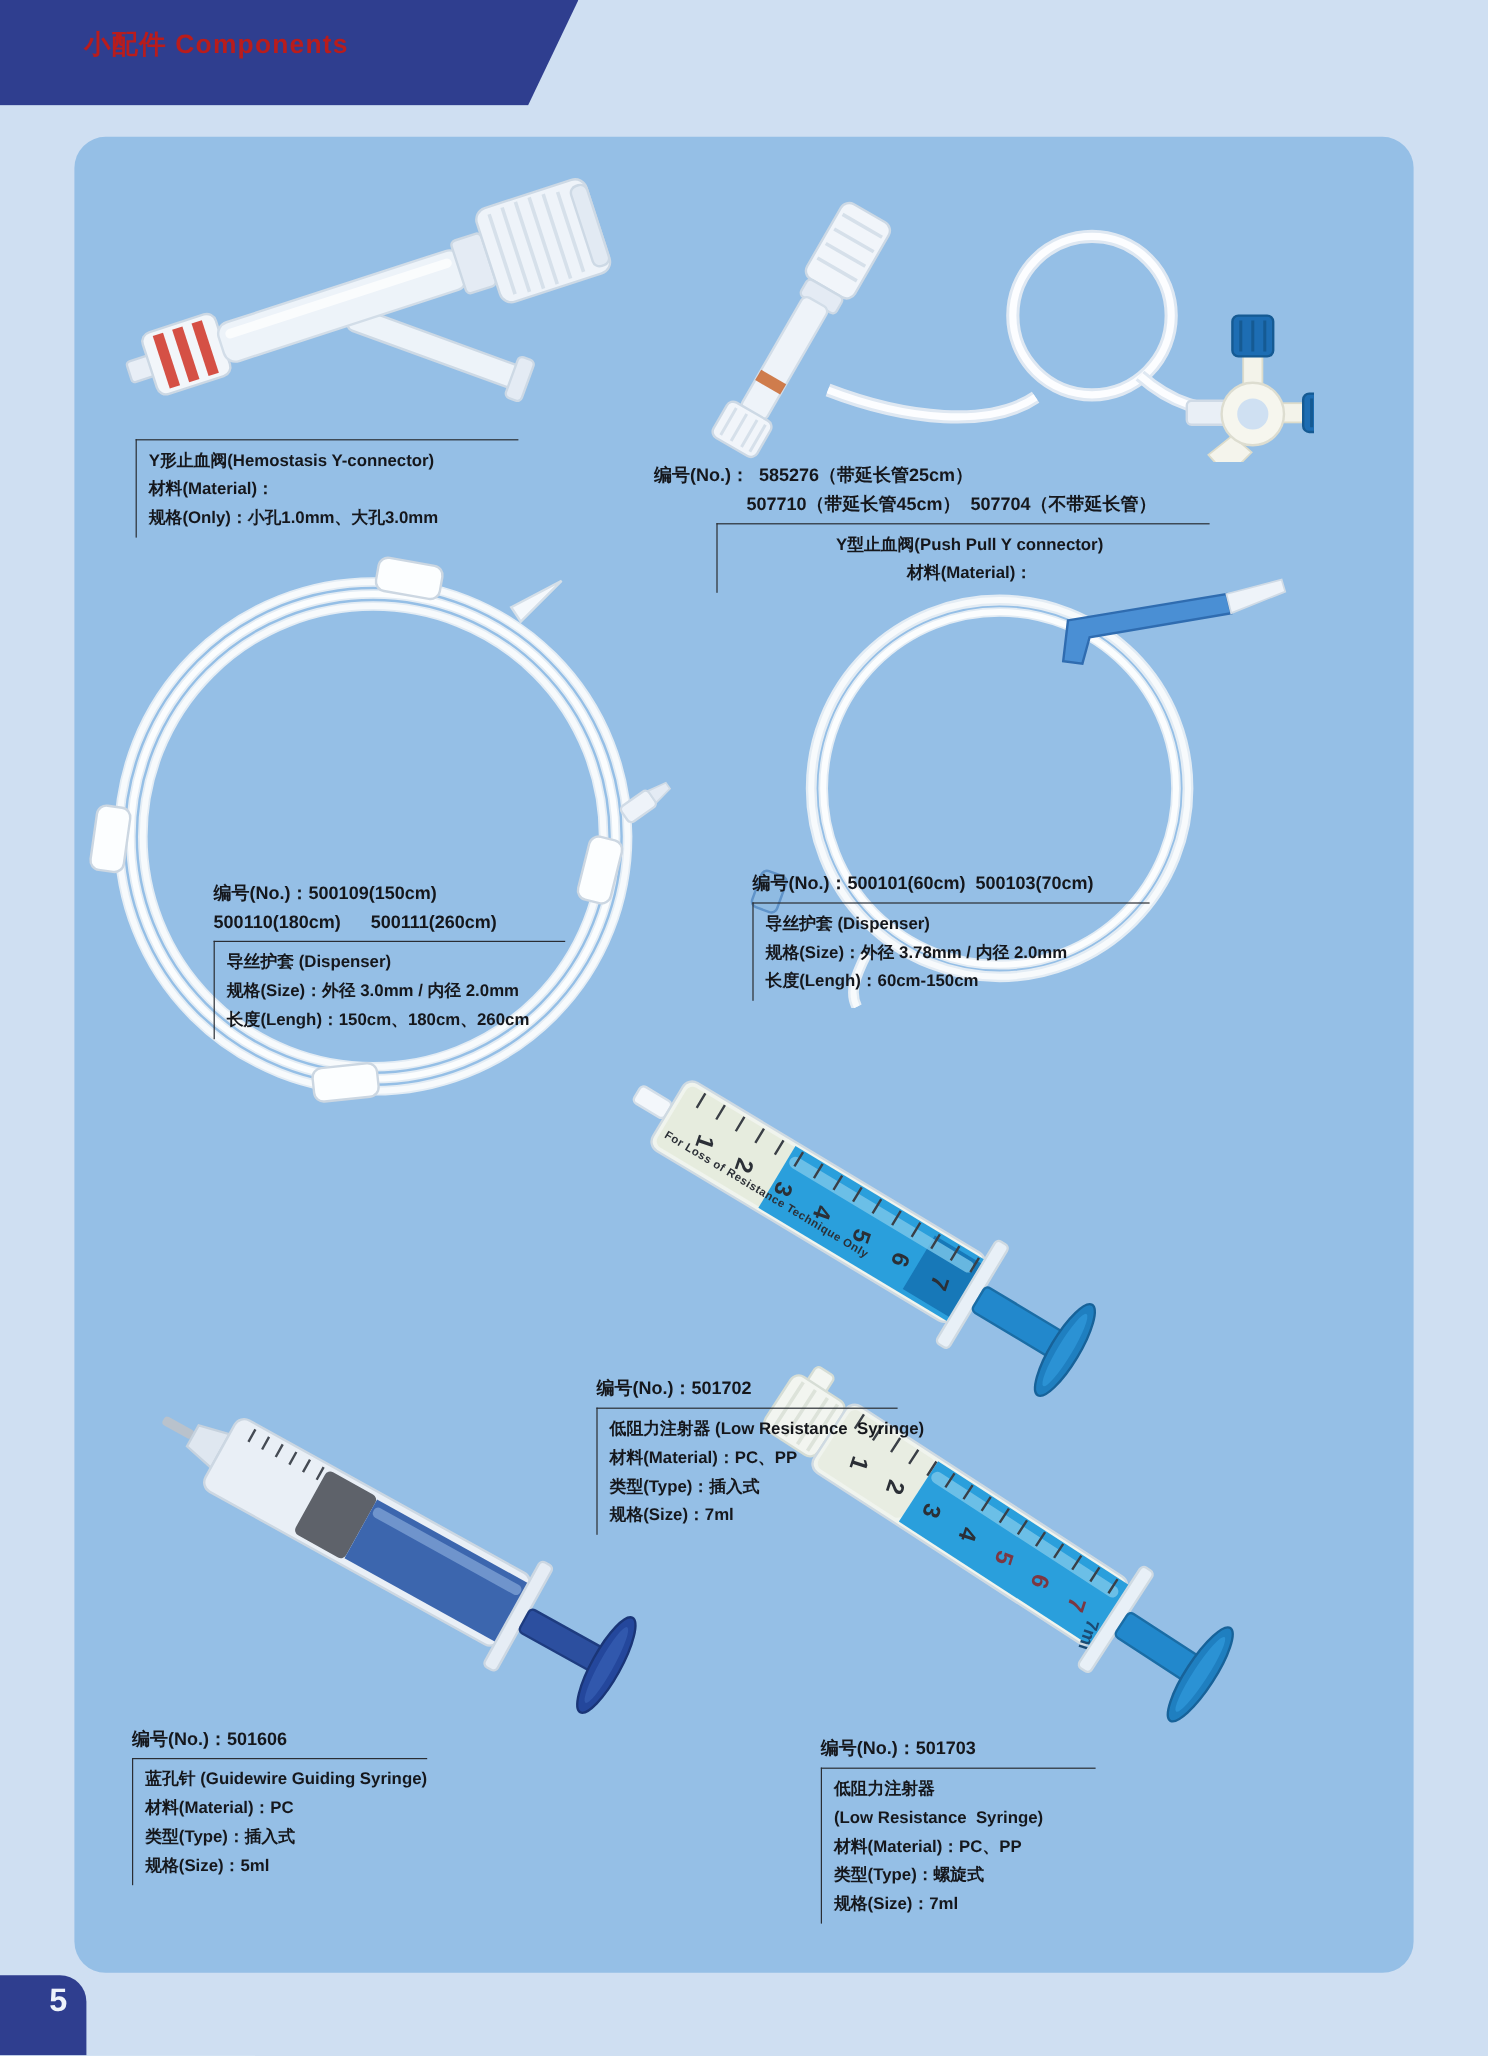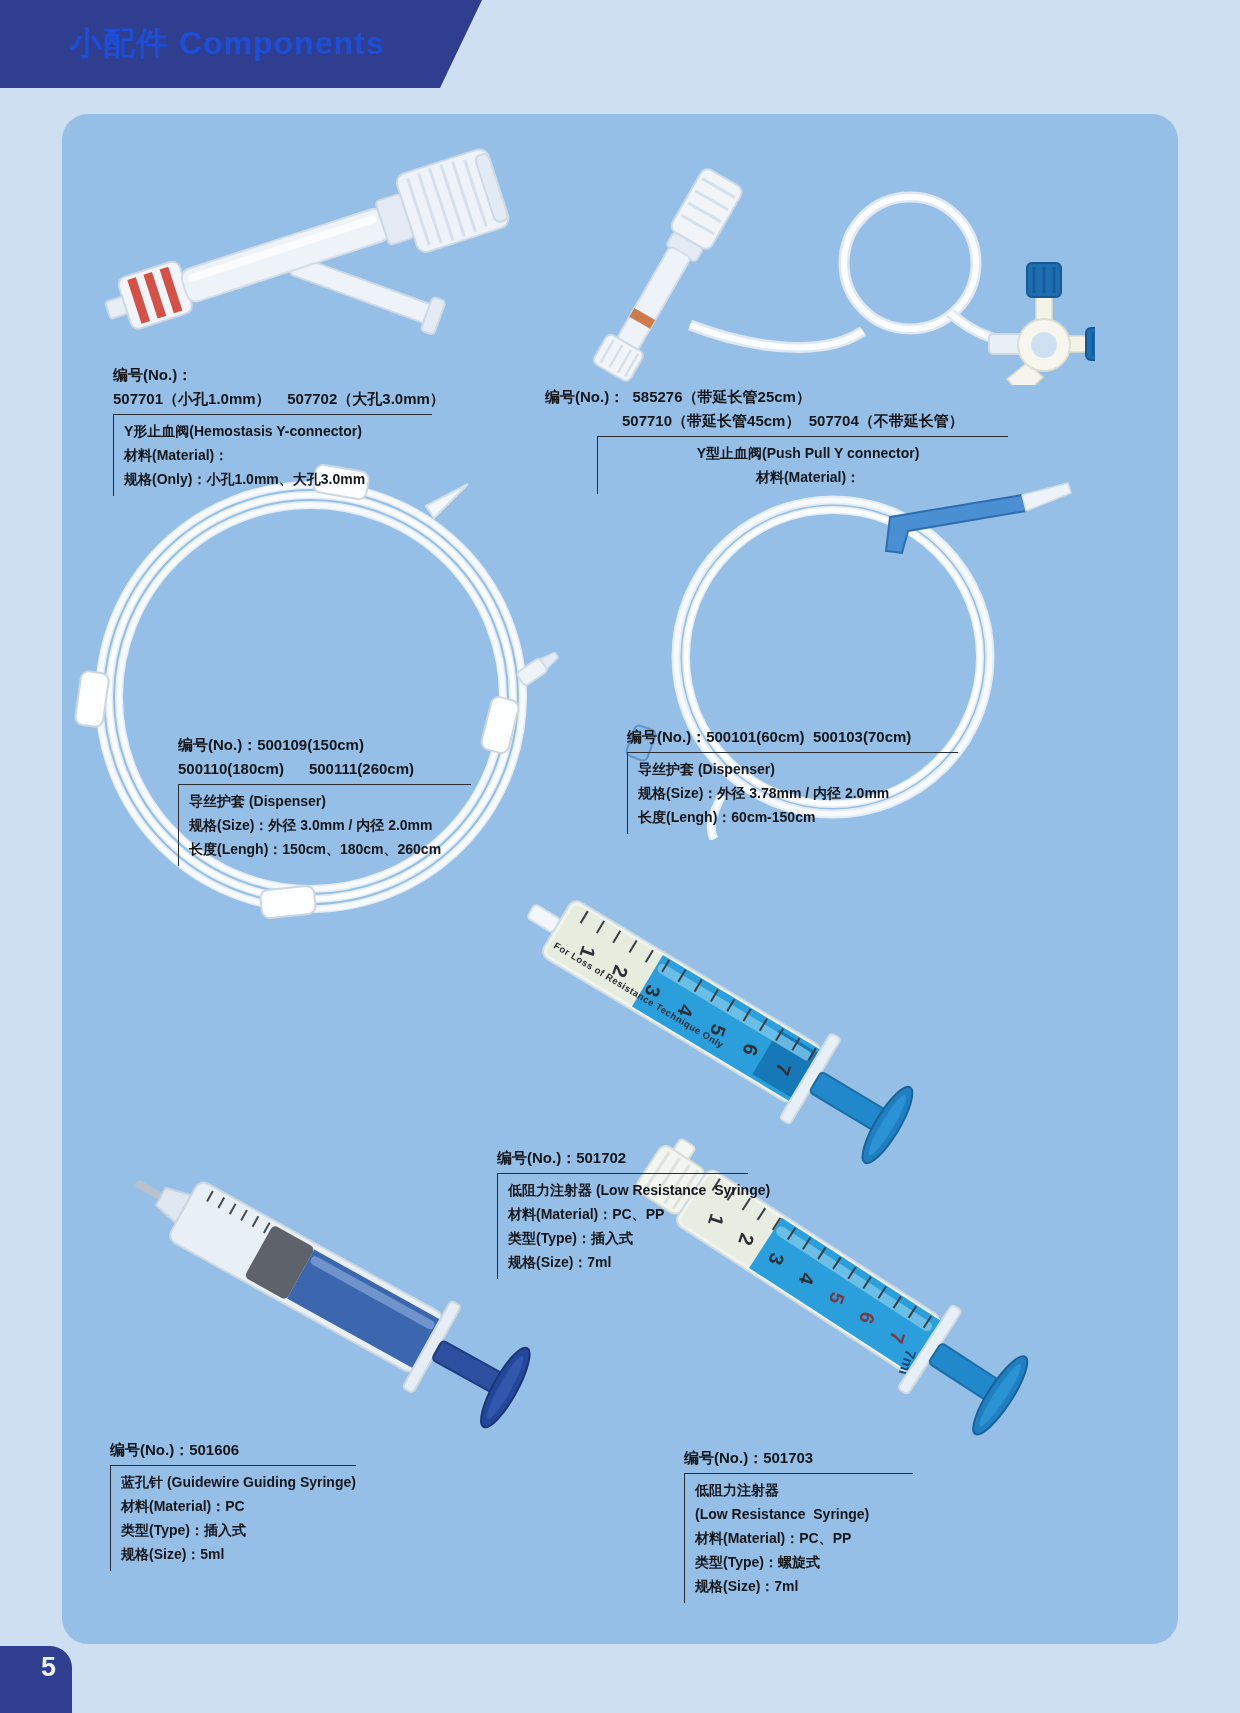--- a/index.html
+++ b/index.html
@@ -1,21 +1,21 @@
 <!DOCTYPE html>
 <html><head>
 <meta charset="utf-8">
 <style>
   html,body{margin:0;padding:0;}
   .page{position:relative;width:1240px;height:1713px;background:#cfdff2;overflow:hidden;
         font-family:"Liberation Sans",sans-serif;}
   
   .banner{position:absolute;left:0;top:0;width:500px;height:88px;background:#2f3e8f;
           clip-path:polygon(0 0,482px 0,440px 100%,0 100%);}
-  .banner-title{position:absolute;left:70px;top:22px;color:#1d4ed8;font-size:32px;
+  .banner-title{position:absolute;left:70px;top:22px;color:#b91c1c;font-size:22px;
                 font-weight:bold;letter-spacing:1px;white-space:pre;}
   
   .panel{position:absolute;left:62px;top:114px;width:1116px;height:1530px;
          background:#95bfe6;border-radius:26px;}
   
   .page-tab{position:absolute;left:0;top:1646px;width:72px;height:67px;background:#2f3e8f;
             border-top-right-radius:22px;}
   .page-num{position:absolute;right:16px;top:6px;color:#eef2fa;font-size:27px;font-weight:bold;}
   
   .spec{position:absolute;z-index:5;color:#15171c;font-weight:bold;}
@@ -189,24 +189,20 @@
       <text class="tick-num tick-red" x="306" y="164" transform="rotate(75 306 164)">7</text>
       <text class="unit-label" x="328" y="172" transform="rotate(75 328 172)">7ml</text>
       <rect x="342" y="110" width="12" height="100" rx="4" fill="#e8f0f7" stroke="#cfdae2" stroke-width="2"></rect>
       <rect x="354" y="148" width="72" height="24" rx="4" fill="#2288cc" stroke="#1a6da6" stroke-width="2"></rect>
       <ellipse cx="432" cy="160" rx="12" ry="46" fill="#1f7fc0" stroke="#176299" stroke-width="2"></ellipse>
       <ellipse cx="432" cy="160" rx="6" ry="37" fill="#2b92d4"></ellipse>
     </g>
   </svg>
 
   <div class="spec" style="left:113px;top:363px;width:395px;">
-    <div class="codes">
-      <div>编号(No.)：</div>
-      <div>507701（小孔1.0mm）    507702（大孔3.0mm）</div>
-    </div>
     <div class="box" style="width:308px;">
       <div>Y形止血阀(Hemostasis Y-connector)</div>
       <div>材料(Material)：</div>
       <div>规格(Only)：小孔1.0mm、大孔3.0mm</div>
     </div>
   </div>
 
   <div class="spec spec-b2" style="left:545px;top:385px;width:465px;">
     <div class="codes">
       <div>编号(No.)：  585276（带延长管25cm）</div>

